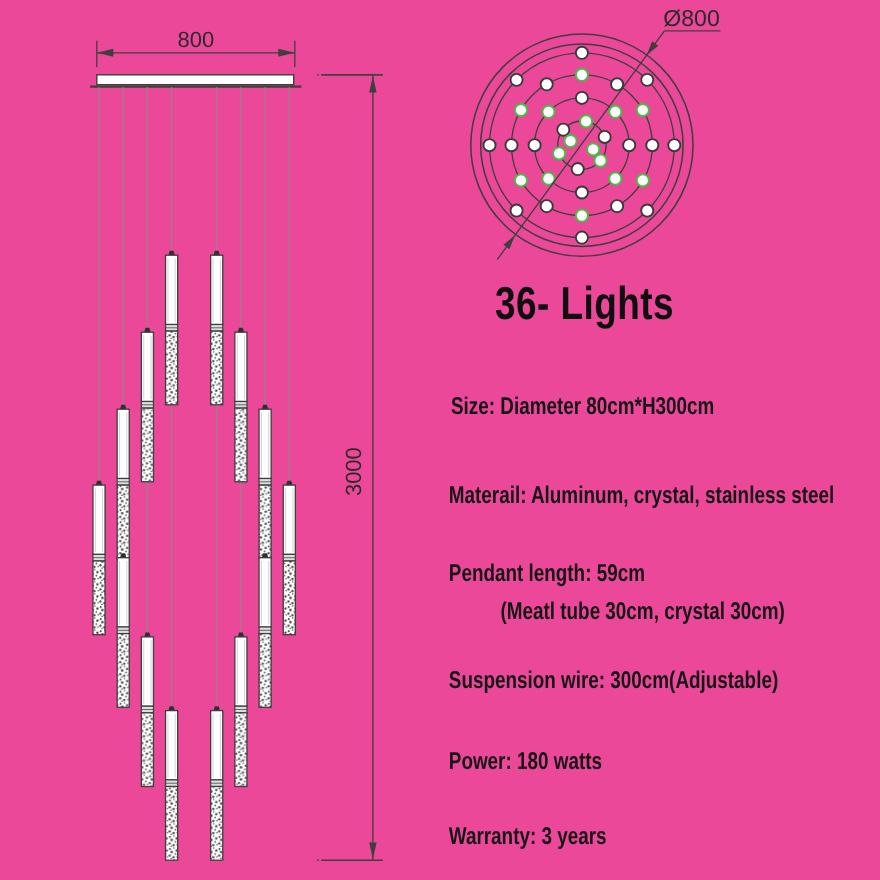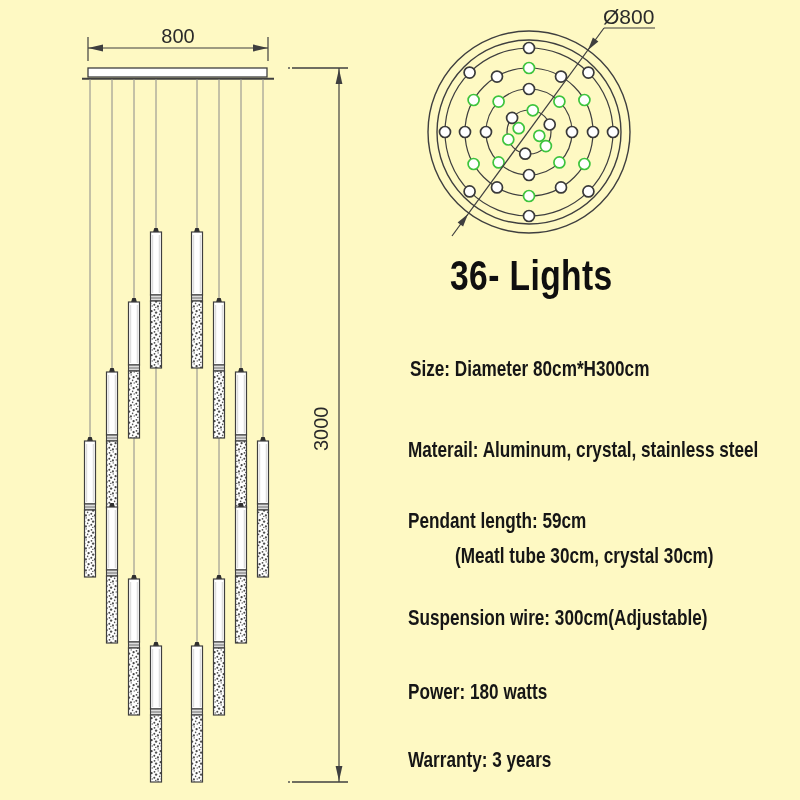--- a/index.html
+++ b/index.html
@@ -1,16 +1,16 @@
 <!DOCTYPE html>
 <html><head>
 <meta charset="utf-8">
 <style>
   html,body{margin:0;padding:0;background:#fff;}
-  .canvas{position:relative;width:800px;height:800px;background:#fef9c3;
+  .canvas{position:relative;width:800px;height:800px;background:#ec4899;
           font-family:"Liberation Sans","DejaVu Sans",sans-serif;overflow:hidden;}
   svg.drawing{position:absolute;left:0;top:0;}
   .ln{stroke:#3f3f3f;fill:none;}
   .ar{fill:#3f3f3f;stroke:none;}
   .dimtext{fill:#2a2a2a;font-family:"Liberation Sans","DejaVu Sans",sans-serif;}
   .title{position:absolute;left:450px;top:252px;font-size:42px;font-weight:700;color:#0f0f0f;
          transform:scaleX(0.80);transform-origin:left top;white-space:nowrap;letter-spacing:.5px;}
   .spec{position:absolute;font-size:22px;font-weight:700;color:#161616;
         transform:scaleX(0.78);transform-origin:left top;white-space:nowrap;}
 </style>

